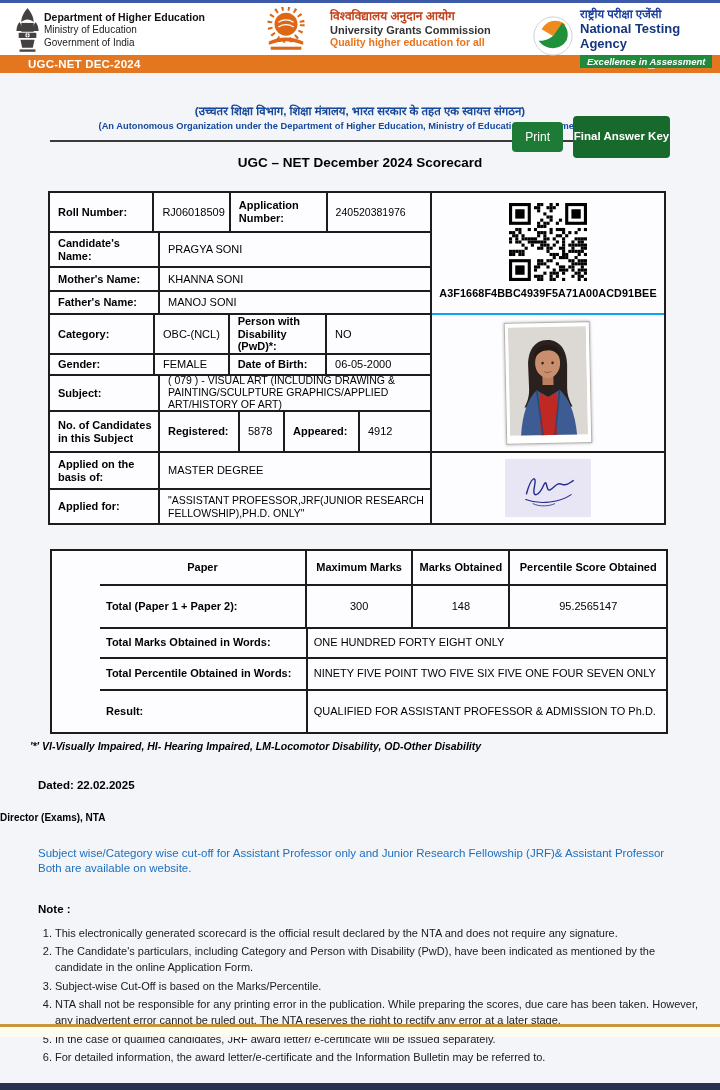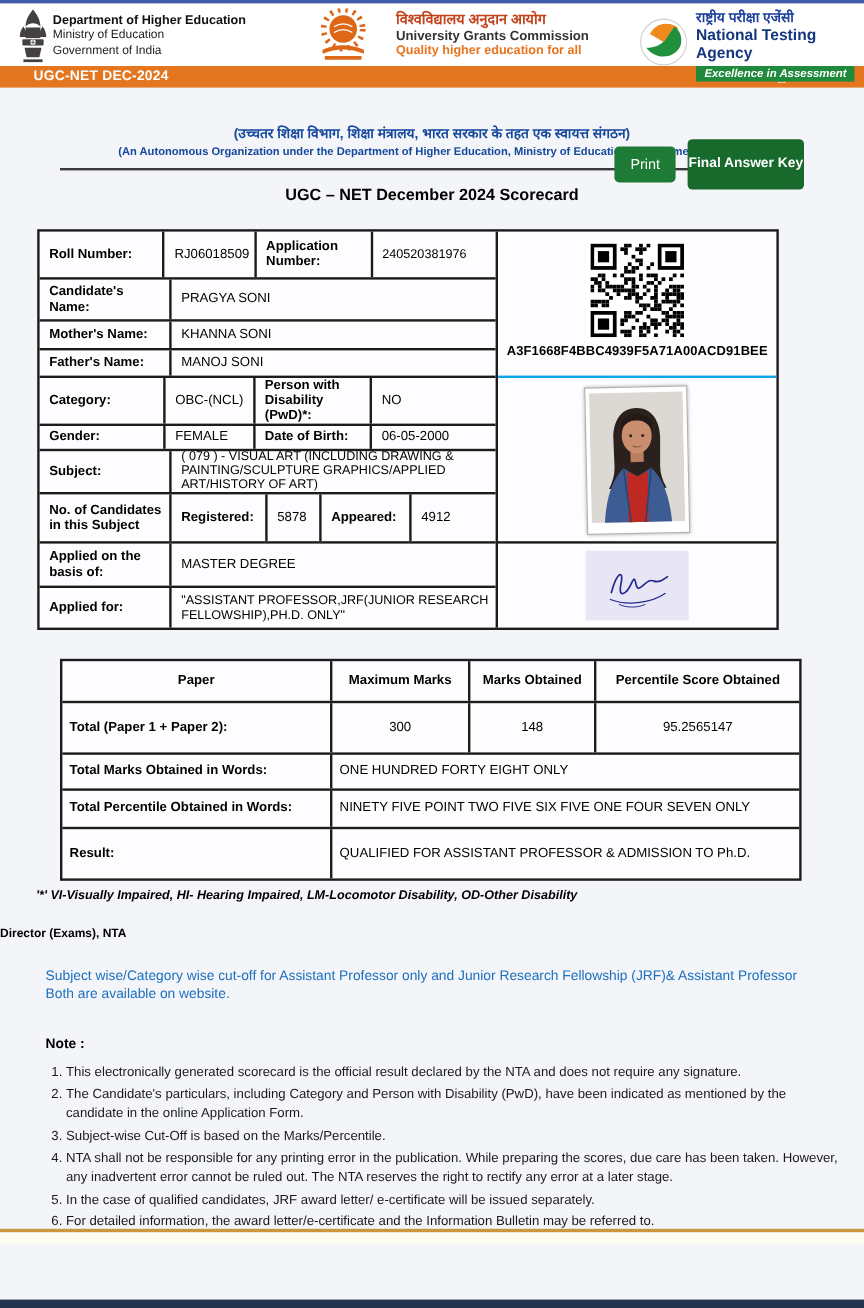--- a/index.html
+++ b/index.html
@@ -31,42 +31,42 @@
   .actions { position:absolute; top:13px; right:50px; display:flex; align-items:center; gap:10px; }
   .btn { border:none; color:#fff; border-radius:4px; cursor:pointer; font-family:"Liberation Sans",sans-serif; }
   .btn-print { background:#1e7b35; height:30px; padding:0 13px; font-size:12px; }
   .btn-fak { background:#18692c; height:42px; width:97px; font-size:11.5px; font-weight:bold; line-height:1.35; text-align:center; }
 
   .org-hindi { margin-top:30px; text-align:center; color:#16489c; font-size:11.5px; font-weight:bold; }
   .org-eng { margin-top:3px; text-align:center; color:#16489c; font-size:9.3px; font-weight:bold; }
   .rule { margin:9px 52px 0 50px; border-top:2px solid #3a3a3a; }
   .title { margin-top:13px; text-align:center; font-size:13.5px; font-weight:bold; color:#000; }
 
-  .details { margin:21px 52px 0 31px; border:2px solid #1c1c1c; display:flex; background:#fdfdff; width:618px; }
+  .details { margin:21px 52px 0 48px; border:2px solid #1c1c1c; display:flex; background:#fdfdff; width:618px; }
   .d-left { width:380px; }
   .d-row { display:flex; border-bottom:2px solid #1c1c1c; }
   .d-row:last-child { border-bottom:none; }
   .d-cell { border-right:2px solid #1c1c1c; display:flex; align-items:center; padding:2px 4px 2px 8px; font-size:11px; color:#000; line-height:1.15; }
   .d-cell:last-child { border-right:none; }
   .lab { font-weight:bold; }
   .h40{height:40px}.h35{height:35px}.h24{height:24px}.h23{height:23px}.h21{height:21px}.h36{height:36px}.h41{height:41px}.h37{height:37px}.h33{height:33px}
   .w110{width:110px}.w78{width:78px}.w102{width:102px}.w90{width:108px}.w270{width:270px}
   .w80{width:80px}.w45{width:45px}.w75{width:75px}.w70{width:70px}
   .small-val { font-size:10.5px; }
 
   .d-right { width:234px; border-left:2px solid #1c1c1c; display:flex; flex-direction:column; }
   .qr-cell { height:122px; border-bottom:2px solid #0ea5e9; display:flex; flex-direction:column; align-items:center; }
   .qr-box { width:84px; height:84px; background:#fff; margin-top:7px; padding:3px; }
   .qr-hex { font-size:10.8px; font-weight:bold; margin-top:3px; letter-spacing:.1px; }
   .photo-cell { height:138px; border-bottom:2px solid #1c1c1c; display:flex; align-items:center; justify-content:center; }
   .photo-frame { background:#fff; padding:3px; border:1px solid #b5b3ae; box-shadow:0 0 3px rgba(0,0,0,.35); transform:rotate(-1.2deg); }
   .sig-cell { height:70px; display:flex; align-items:center; justify-content:center; }
   .sig-box { width:86px; height:58px; background:#e8e6f4; display:flex; align-items:center; justify-content:center; }
 
-  .marks { margin:24px 52px 0 50px; border:2px solid #1c1c1c; background:#fdfdff; width:618px; }
+  .marks { margin:24px 52px 0 50px; border:2px solid #1c1c1c; background:#fdfdff; width:618px;padding-left:48px; }
   .m-row { display:flex; border-bottom:2px solid #1c1c1c; }
   .m-row:last-child { border-bottom:none; }
   .m-cell { border-right:2px solid #1c1c1c; display:flex; align-items:center; font-size:11px; padding:2px 6px; color:#000; line-height:1.2; }
   .m-cell:last-child { border-right:none; }
   .mc1{width:225px}.mc2{width:115px}.mc3{width:105px}.mc4{width:169px}.mcspan{width:389px}
   .mh{height:33px; justify-content:center; text-align:center; font-weight:bold;}
   .ctr { justify-content:center; text-align:center; }
   .h29{height:41px}.h28{height:28px}.h30{height:30px}
 
   .footnote { margin:6px 52px 0 30px; font-size:10.5px; font-weight:bold; font-style:italic; color:#000; }
@@ -478,20 +478,21 @@
         <div class="m-cell mc1 lab h30">Total Percentile Obtained in Words:</div>
         <div class="m-cell mcspan h30">NINETY FIVE POINT TWO FIVE SIX FIVE ONE FOUR SEVEN ONLY</div>
       </div>
       <div class="m-row">
         <div class="m-cell mc1 lab h29">Result:</div>
         <div class="m-cell mcspan h29">QUALIFIED FOR ASSISTANT PROFESSOR &amp; ADMISSION TO Ph.D.</div>
       </div>
     </div>
 
     <p class="footnote">'*' VI-Visually Impaired, HI- Hearing Impaired, LM-Locomotor Disability, OD-Other Disability</p>
+    <div class="dated">Dated: 22.02.2025</div>
     <div class="director">Director (Exams), NTA</div>
     <p class="website">Subject wise/Category wise cut-off for Assistant Professor only and Junior Research Fellowship (JRF)&amp; Assistant Professor Both are available on website.</p>
 
     <p class="note-head">Note :</p>
     <ol class="notes">
       <li>This electronically generated scorecard is the official result declared by the NTA and does not require any signature.</li>
       <li>The Candidate's particulars, including Category and Person with Disability (PwD), have been indicated as mentioned by the candidate in the online Application Form.</li>
       <li>Subject-wise Cut-Off is based on the Marks/Percentile.</li>
       <li>NTA shall not be responsible for any printing error in the publication. While preparing the scores, due care has been taken. However, any inadvertent error cannot be ruled out. The NTA reserves the right to rectify any error at a later stage.</li>
       <li>In the case of qualified candidates, JRF award letter/ e-certificate will be issued separately.</li>

